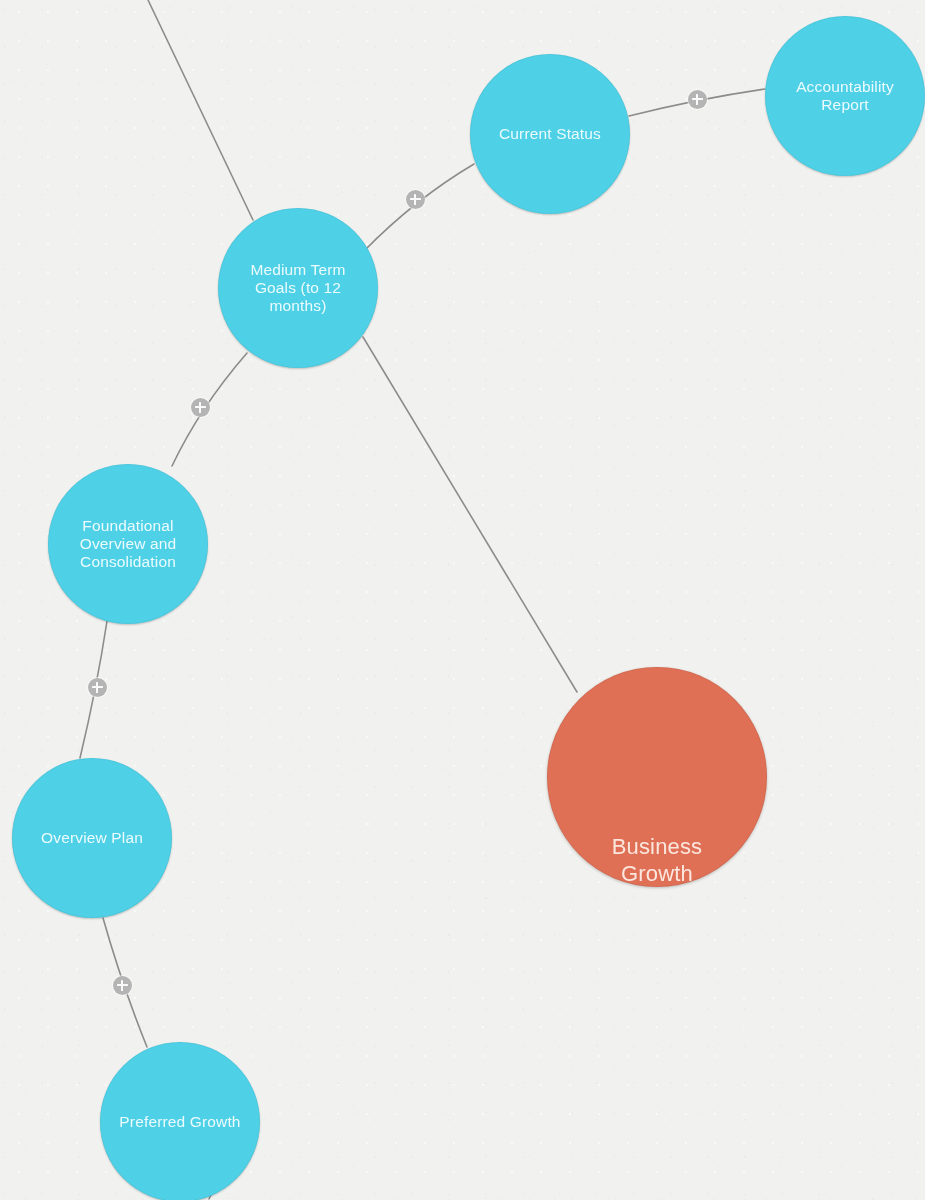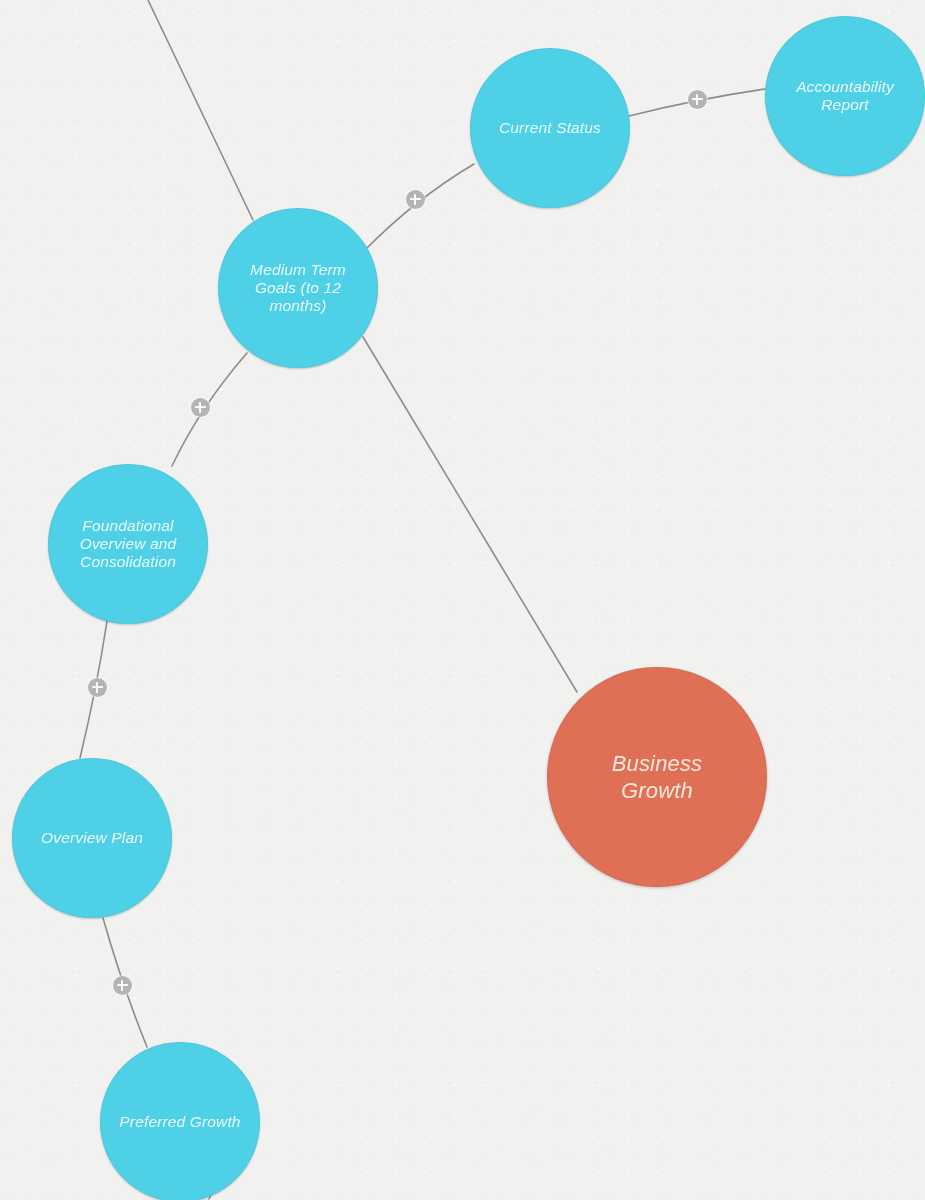--- a/index.html
+++ b/index.html
@@ -53,21 +53,20 @@
   }
   .node-label {
     color: #ebfbfe;
     font-size: 15.5px;
     line-height: 18px;
     letter-spacing: 0.15px;
     padding: 0 10px;
     user-select: none;
     font-weight: 400;
     white-space: pre-line;
-    font-style: italic;
   }
   .node-orange .node-label {
     color: #fbe7de;
     font-size: 22px;
     line-height: 27px;
   }
   .plus-badge {
     position: absolute;
     width: 19px;
     height: 19px;
@@ -106,30 +105,30 @@
       <path d="M 364 251 Q 415 199 474 164" fill="none" stroke="#8c8c8c" stroke-width="1.6" stroke-linecap="round"></path>
       <path d="M 629 116 Q 697 99 765 89" fill="none" stroke="#8c8c8c" stroke-width="1.6" stroke-linecap="round"></path>
       <path d="M 247 353 Q 200 407 172 466" fill="none" stroke="#8c8c8c" stroke-width="1.6" stroke-linecap="round"></path>
       <path d="M 107 621 Q 97 687 80 758" fill="none" stroke="#8c8c8c" stroke-width="1.6" stroke-linecap="round"></path>
       <path d="M 103 918 Q 122 985 147 1047" fill="none" stroke="#8c8c8c" stroke-width="1.6" stroke-linecap="round"></path>
       <path d="M 253 220 L 148 0" fill="none" stroke="#8c8c8c" stroke-width="1.6" stroke-linecap="round"></path>
       <path d="M 209 1199 L 228 1160" fill="none" stroke="#8c8c8c" stroke-width="1.6" stroke-linecap="round"></path>
     </svg>
 
   <div id="node-layer">
-      <div class="node node-orange" style="left: 547px; top: 667px; width: 220px; height: 220px; background: rgb(223, 112, 86);">
+      <div class="node node-orange" style="left: 547px; top: 667px; width: 220px; height: 220px; background: rgb(223, 112, 86); align-items: flex-end;">
         <span class="node-label">Business
 Growth</span>
       </div>
       <div class="node node-cyan" style="left: 218px; top: 208px; width: 160px; height: 160px; background: rgb(78, 208, 230); text-align: center;">
         <span class="node-label">Medium Term
 Goals (to 12
 months)</span>
       </div>
-      <div class="node node-cyan" style="left: 470px; top: 48px; width: 160px; height: 160px; background: rgb(78, 208, 230);">
+      <div class="node node-cyan" style="left: 470px; top: 54px; width: 160px; height: 160px; background: rgb(78, 208, 230);">
         <span class="node-label">Current Status</span>
       </div>
       <div class="node node-cyan" style="left: 765px; top: 16px; width: 160px; height: 160px; background: rgb(78, 208, 230);">
         <span class="node-label">Accountability
 Report</span>
       </div>
       <div class="node node-cyan" style="left: 48px; top: 464px; width: 160px; height: 160px; background: rgb(78, 208, 230);">
         <span class="node-label">Foundational
 Overview and
 Consolidation</span>

